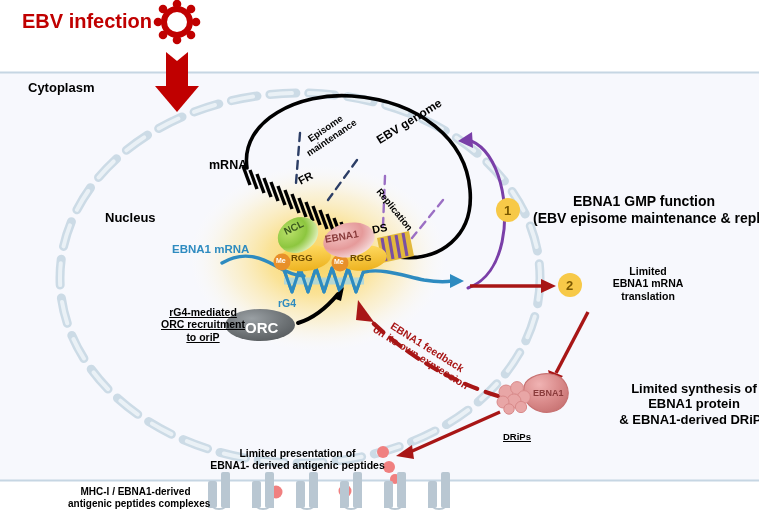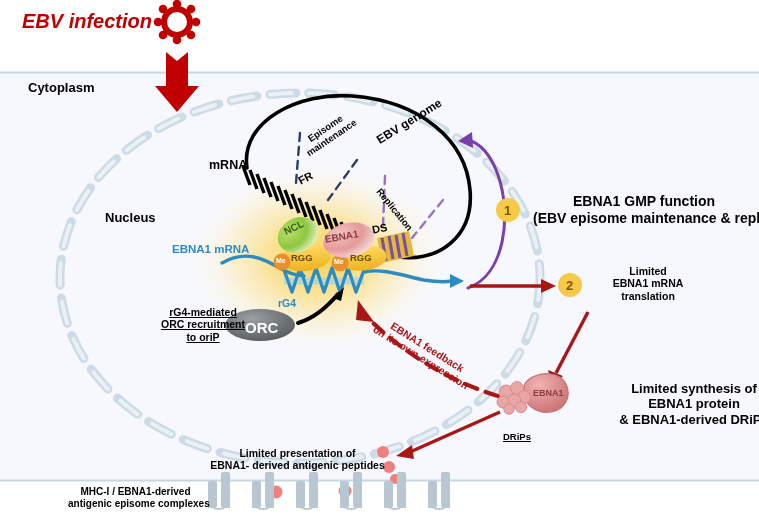--- a/index.html
+++ b/index.html
@@ -235,21 +235,21 @@
           <path d="M428,508 h22 v-7 a11,9 0 0 1 -22,0 z"></path>
         </g>
     </g>
   </svg>
 
   <svg class="layer" viewBox="0 0 759 516">
     <circle cx="508" cy="210" r="12" fill="#f7c948"></circle>
     <circle cx="570" cy="285" r="12" fill="#f7c948"></circle>
   </svg>
 
-  <div class="txt b" style="left:22px;top:10px;font-size:20px;color:#c00000;font-style:italic;">EBV infection</div>
+  <div class="txt b" style="left:22px;top:10px;font-size:20px;color:#c00000;">EBV infection</div>
 
   <div class="txt b" style="left:28px;top:80px;font-size:13px;color:#000;">Cytoplasm</div>
 
   <div class="txt b" style="left:105px;top:210px;font-size:13px;color:#000;">Nucleus</div>
 
   <div class="txt b" style="left:209px;top:158px;font-size:12.5px;color:#000;">mRNA</div>
 
   <div class="txt b" style="left:374px;top:135px;font-size:12px;color:#000;transform:rotate(-32deg);transform-origin:0 0;">EBV genome</div>
 
   <div class="txt b ctr" style="left:298px;top:140px;font-size:9.5px;color:#000;transform:rotate(-34deg);transform-origin:0 0;">Episome
@@ -298,16 +298,16 @@
   <div class="txt b" style="left:503px;top:431px;font-size:9.5px;color:#000;text-decoration:underline;">DRiPs</div>
 
   <div class="txt b ctr" style="left:608px;top:381px;width:172px;font-size:13px;color:#000;">Limited synthesis of
 EBNA1 protein
 &amp; EBNA1-derived DRiPs</div>
 
   <div class="txt b ctr" style="left:205px;top:447px;width:185px;font-size:10.5px;color:#000;">Limited presentation of
 EBNA1- derived antigenic peptides</div>
 
   <div class="txt b ctr" style="left:68px;top:486px;width:135px;font-size:10px;color:#000;">MHC-I / EBNA1-derived
-antigenic episome complexes</div>
+antigenic peptides complexes</div>
 
 
 </div>
 
 </body></html>

